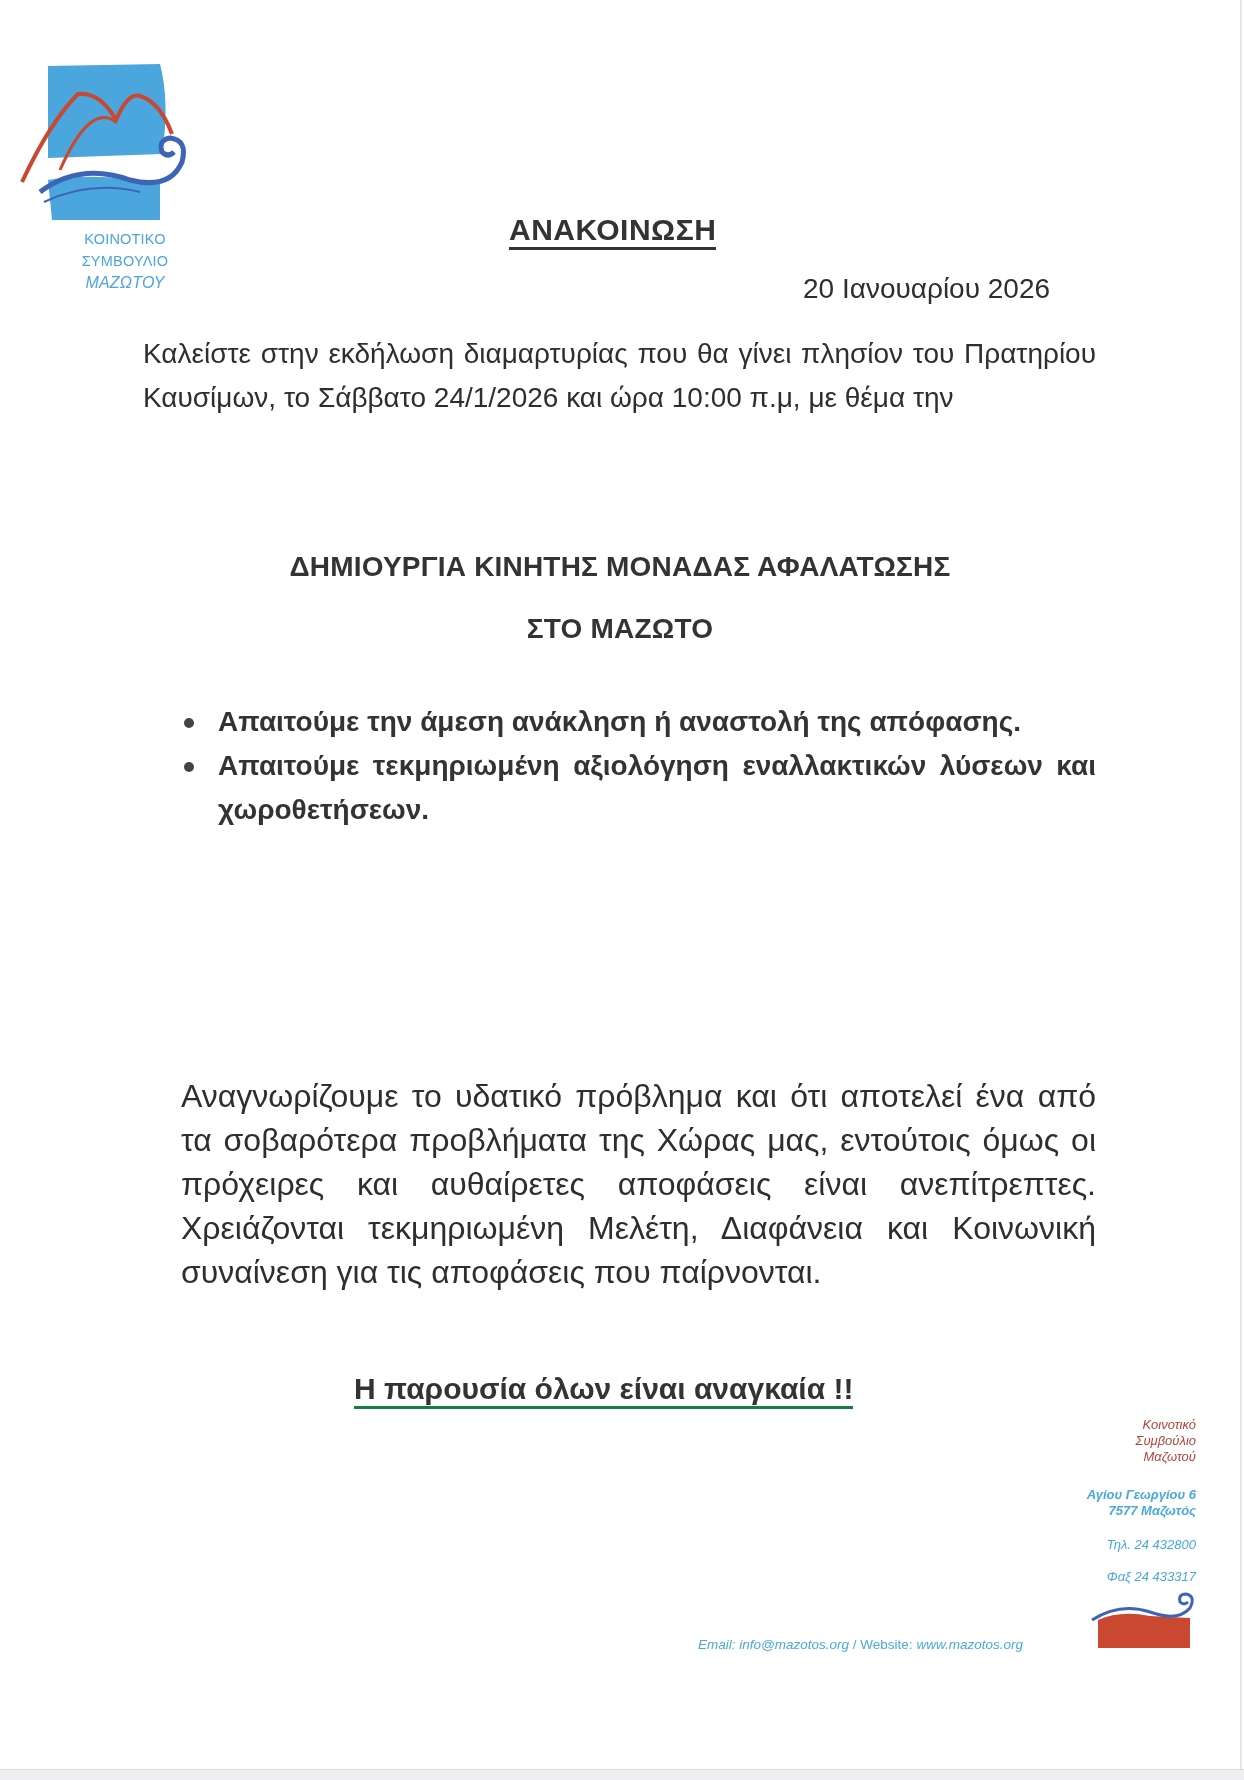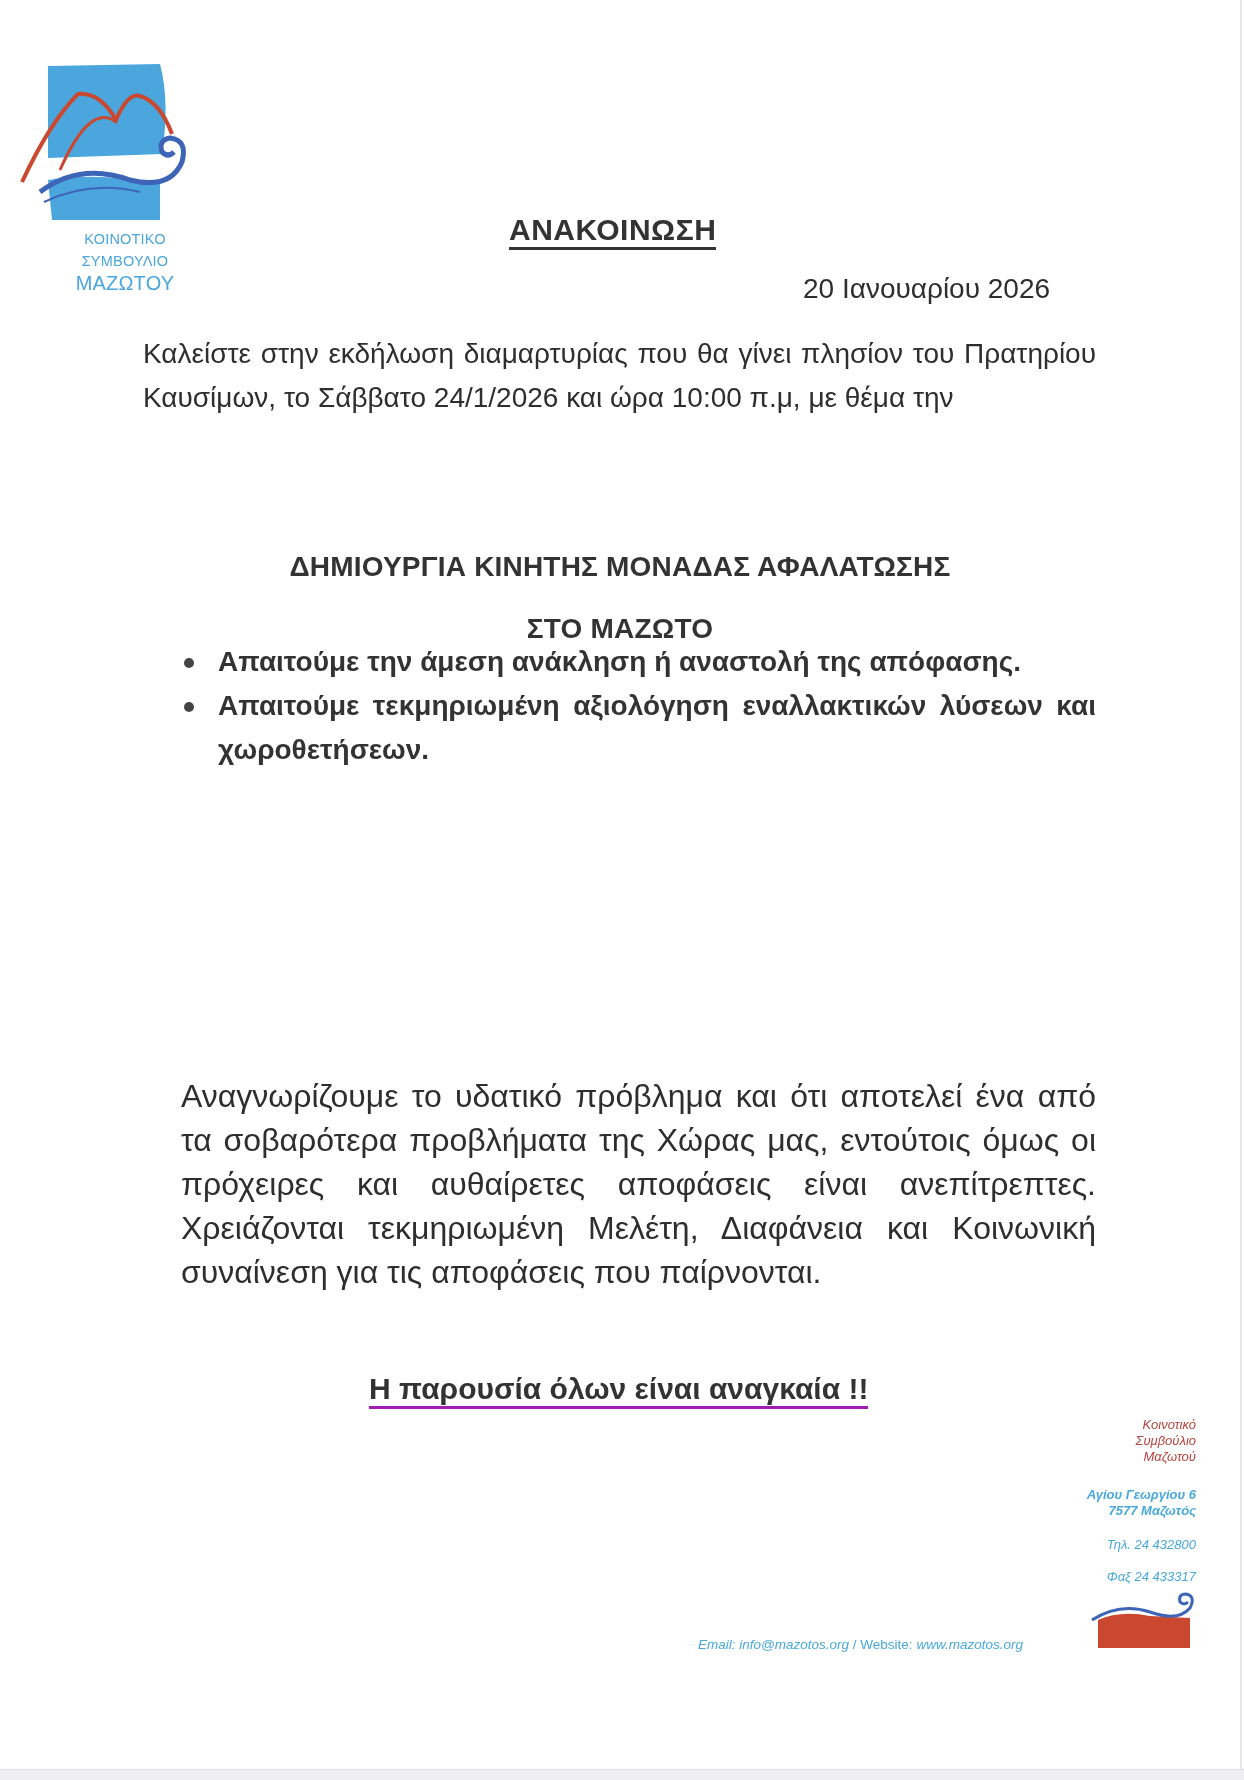--- a/index.html
+++ b/index.html
@@ -5,34 +5,34 @@
     html, body { margin: 0; padding: 0; }
     body {
       width: 1244px; height: 1780px; background: #ffffff; position: relative; overflow: hidden;
       font-family: "Liberation Sans", sans-serif; color: #2b2b2b;
     }
     .page-edge { position: absolute; left: 1240px; top: 0; width: 2px; height: 1770px; background: #e6e6e6; }
     .bottom-strip { position: absolute; left: 0; top: 1769px; width: 1244px; height: 11px; background: #eeeef3; border-top: 1px solid #dedfe6; }
 
     .logo { position: absolute; left: 20px; top: 62px; width: 180px; height: 200px; }
     .logo-text { position: absolute; left: 40px; top: 218px; width: 170px; text-align: center; color: #4aa6dc; font-size: 14.5px; line-height: 22px; letter-spacing: 0.2px; margin-top: 10px; }
-    .logo-text .l2 { font-size: 20px; }
+    .logo-text .l2 { font-style: italic; font-size: 16px; }
 
     .title { position: absolute; left: 509px; top: 213px; font-size: 30px; font-weight: bold; color: #333; border-bottom: 3px solid #333; line-height: 34px; letter-spacing: 0.5px; }
     .date { position: absolute; left: 803px; top: 273px; font-size: 28px; color: #2e2e2e; text-align: center; }
 
     .intro { position: absolute; left: 143px; top: 332px; width: 953px; font-size: 28px; line-height: 44px; text-align: justify; color: #2e2e2e; }
     .subject { position: absolute; left: 180px; top: 536px; width: 880px; text-align: center; font-size: 28px; font-weight: bold; line-height: 62px; color: #333; letter-spacing: 0.2px; }
 
-    .demands { position: absolute; left: 176px; top: 640px; width: 920px; margin: 0; padding: 0; list-style: none; }
+    .demands { position: absolute; left: 176px; top: 700px; width: 920px; margin: 0; padding: 0; list-style: none; }
     .demands li { position: relative; padding-left: 42px; font-size: 28px; font-weight: bold; line-height: 44px; text-align: justify; text-align-last: left; color: #333; margin-bottom: 0; }
     .demands li .dot { position: absolute; left: 8px; top: 18px; width: 10px; height: 10px; border-radius: 50%; background: #444; }
 
     .closing { position: absolute; left: 181px; top: 1074px; width: 915px; font-size: 32px; line-height: 44px; text-align: justify; color: #2e2e2e; }
-    .call { position: absolute; left: 369px; top: 1372px; font-size: 30px; font-weight: bold; color: #333; border-bottom: 3px solid #a21caf; line-height: 34px; }
+    .call { position: absolute; left: 354px; top: 1372px; font-size: 30px; font-weight: bold; color: #333; border-bottom: 3px solid #15803d; line-height: 34px; }
 
     .side-org { position: absolute; left: 1110px; top: 1417px; width: 86px; text-align: right; font-style: italic; color: #b5423a; font-size: 13px; line-height: 16px; }
     .side-addr { position: absolute; left: 1060px; top: 1487px; width: 136px; text-align: right; font-style: italic; color: #49a9dc; font-size: 13px; line-height: 16px; font-weight: bold; }
     .side-tel { position: absolute; left: 1060px; top: 1537px; width: 136px; text-align: right; font-style: italic; color: #49a9dc; font-size: 13px; }
     .side-fax { position: absolute; left: 1060px; top: 1569px; width: 136px; text-align: right; font-style: italic; color: #49a9dc; font-size: 13px; }
     .wave-logo { position: absolute; left: 1090px; top: 1592px; width: 110px; height: 60px; }
     .footer { position: absolute; left: 698px; top: 1637px; font-size: 13.5px; color: #49a9dc; }
     .footer i { font-style: italic; }
   </style>
 </head>

